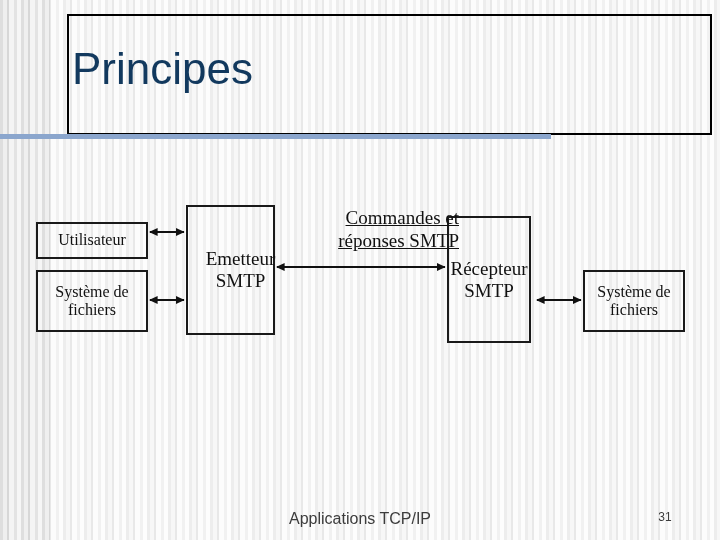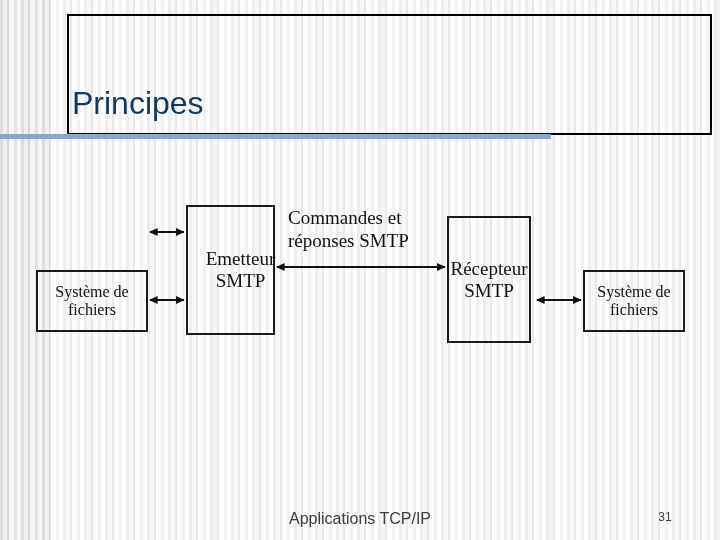--- a/index.html
+++ b/index.html
@@ -55,27 +55,26 @@
     width: 645px; height: 121px;
     border: 2px solid #000000;
     box-sizing: border-box;
     background: transparent;
   }
   #title-text {
     position: absolute;
     left: 72px; top: 43px;
     width: 544px;
     font-family: "Liberation Sans", sans-serif;
-    font-size: 32px;
+    font-size: 44px;
     font-weight: normal;
     color: #12395e;
     letter-spacing: 0px;
     line-height: 52px;
     white-space: nowrap;
-    margin-top: 34px;
   }
   #title-rule {
     position: absolute;
     left: 0px; top: 134px;
     width: 551px; height: 5px;
     background: #8ba6cd;
   }
 
   
   #diagram {
@@ -97,27 +96,28 @@
     line-height: 1.15;
   }
   #box-utilisateur   { left: 36px;  top: 222px; width: 112px; height: 37px;  font-size: 16px; }
   #box-fs-left       { left: 36px;  top: 270px; width: 112px; height: 62px;  font-size: 16px; }
   #box-emetteur      { left: 186px; top: 205px; width: 89px;  height: 130px; font-size: 19px; padding-left: 20px; }
   #box-recepteur     { left: 447px; top: 216px; width: 84px;  height: 127px; font-size: 19px; }
   #box-fs-right      { left: 583px; top: 270px; width: 102px; height: 62px;  font-size: 16px; }
 
   #center-label {
     position: absolute;
-    left: 288px; top: 206px;
+    left: 309px; top: 206px;
     width: 150px;
-    text-align: left;
+    text-align: right;
     font-family: "Liberation Serif", serif;
     font-size: 19px;
     color: #111111;
     line-height: 1.22;
+    text-decoration: underline;
   }
 
   .arrow-svg {
     position: absolute;
     left: 0; top: 0;
     width: 720px; height: 540px;
     pointer-events: none;
   }
 
   
@@ -146,20 +146,21 @@
 <div id="slide">
 
   <div id="left-band"></div>
 
   <div id="title-box"></div>
   <div id="title-text">Principes</div>
   <div id="title-rule"></div>
 
   <div id="diagram">
 
+    <div class="dbox" id="box-utilisateur">Utilisateur</div>
 
     <div class="dbox" id="box-fs-left">Système de fichiers</div>
 
     <div class="dbox" id="box-emetteur">Emetteur SMTP</div>
 
     <div class="dbox" id="box-recepteur">Récepteur SMTP</div>
 
     <div class="dbox" id="box-fs-right">Système de fichiers</div>
 
     <div id="center-label">Commandes et réponses SMTP</div>

